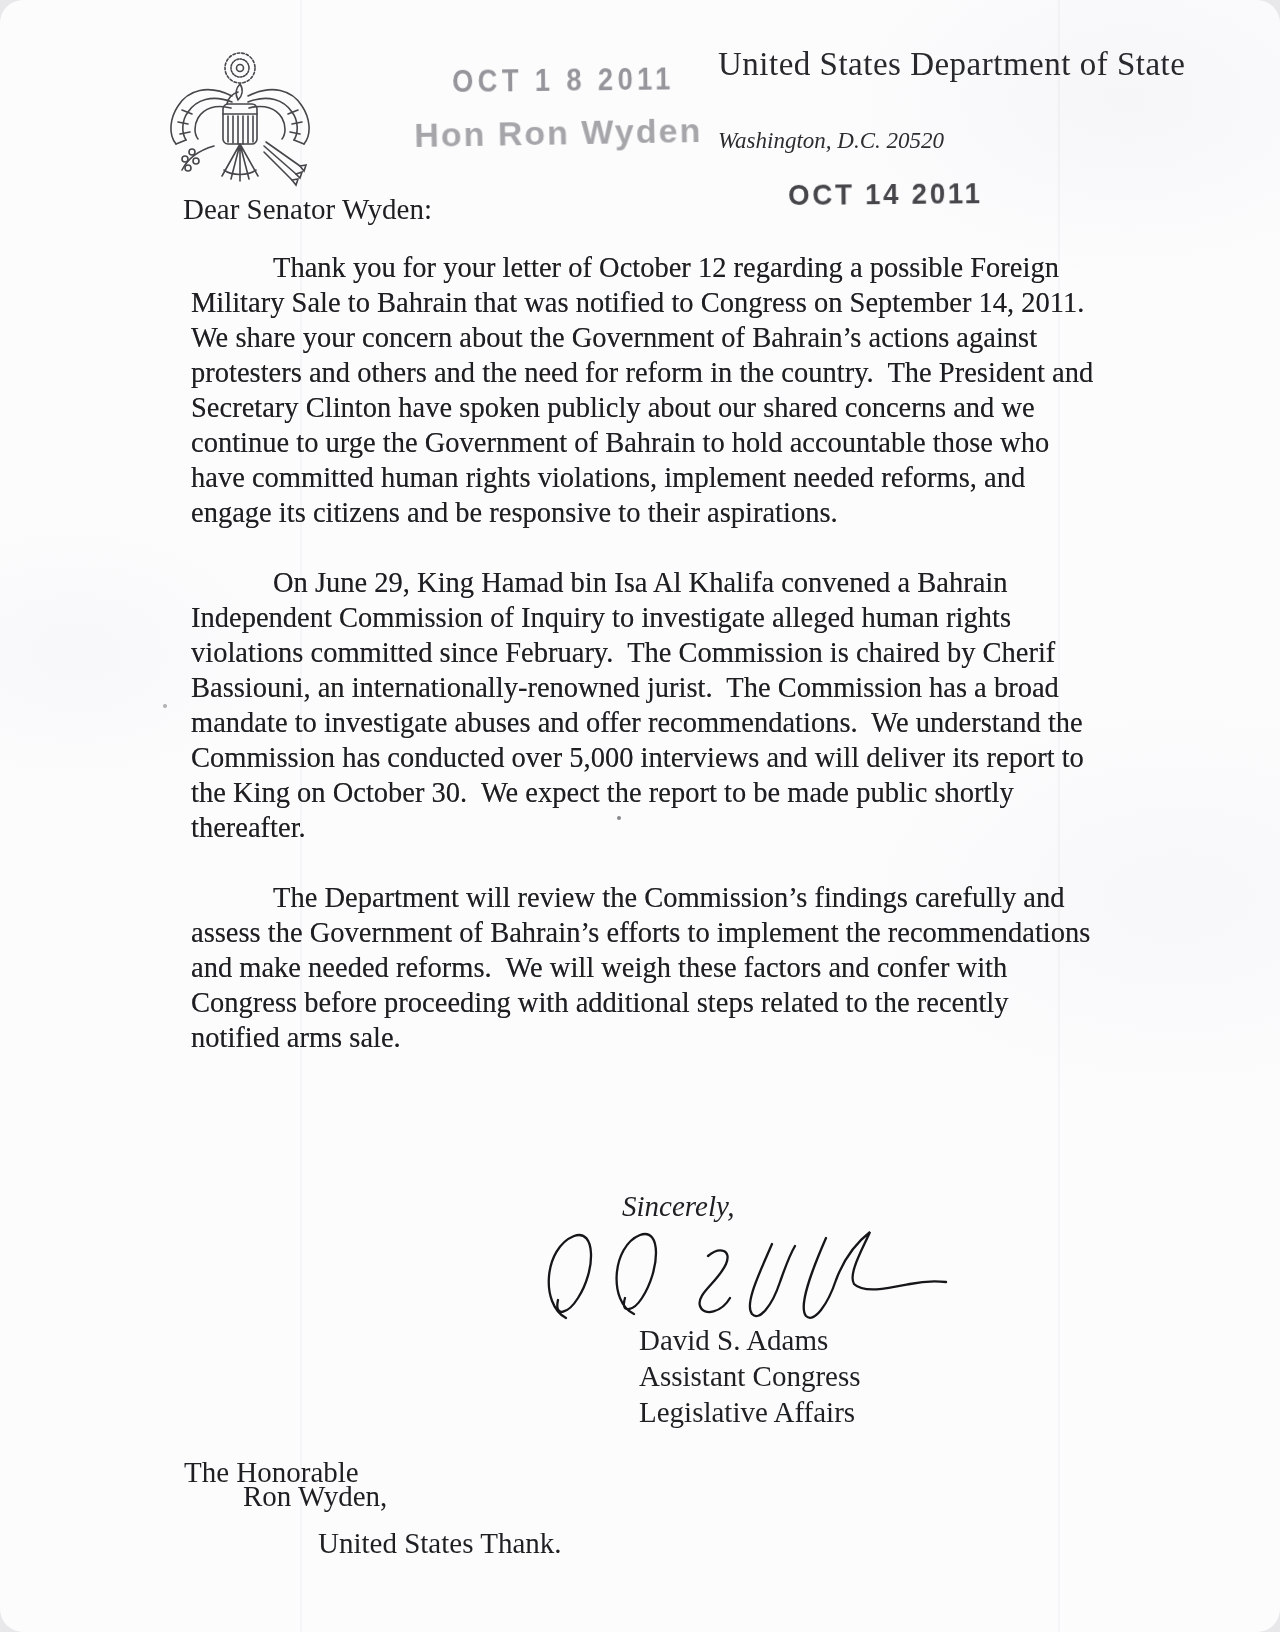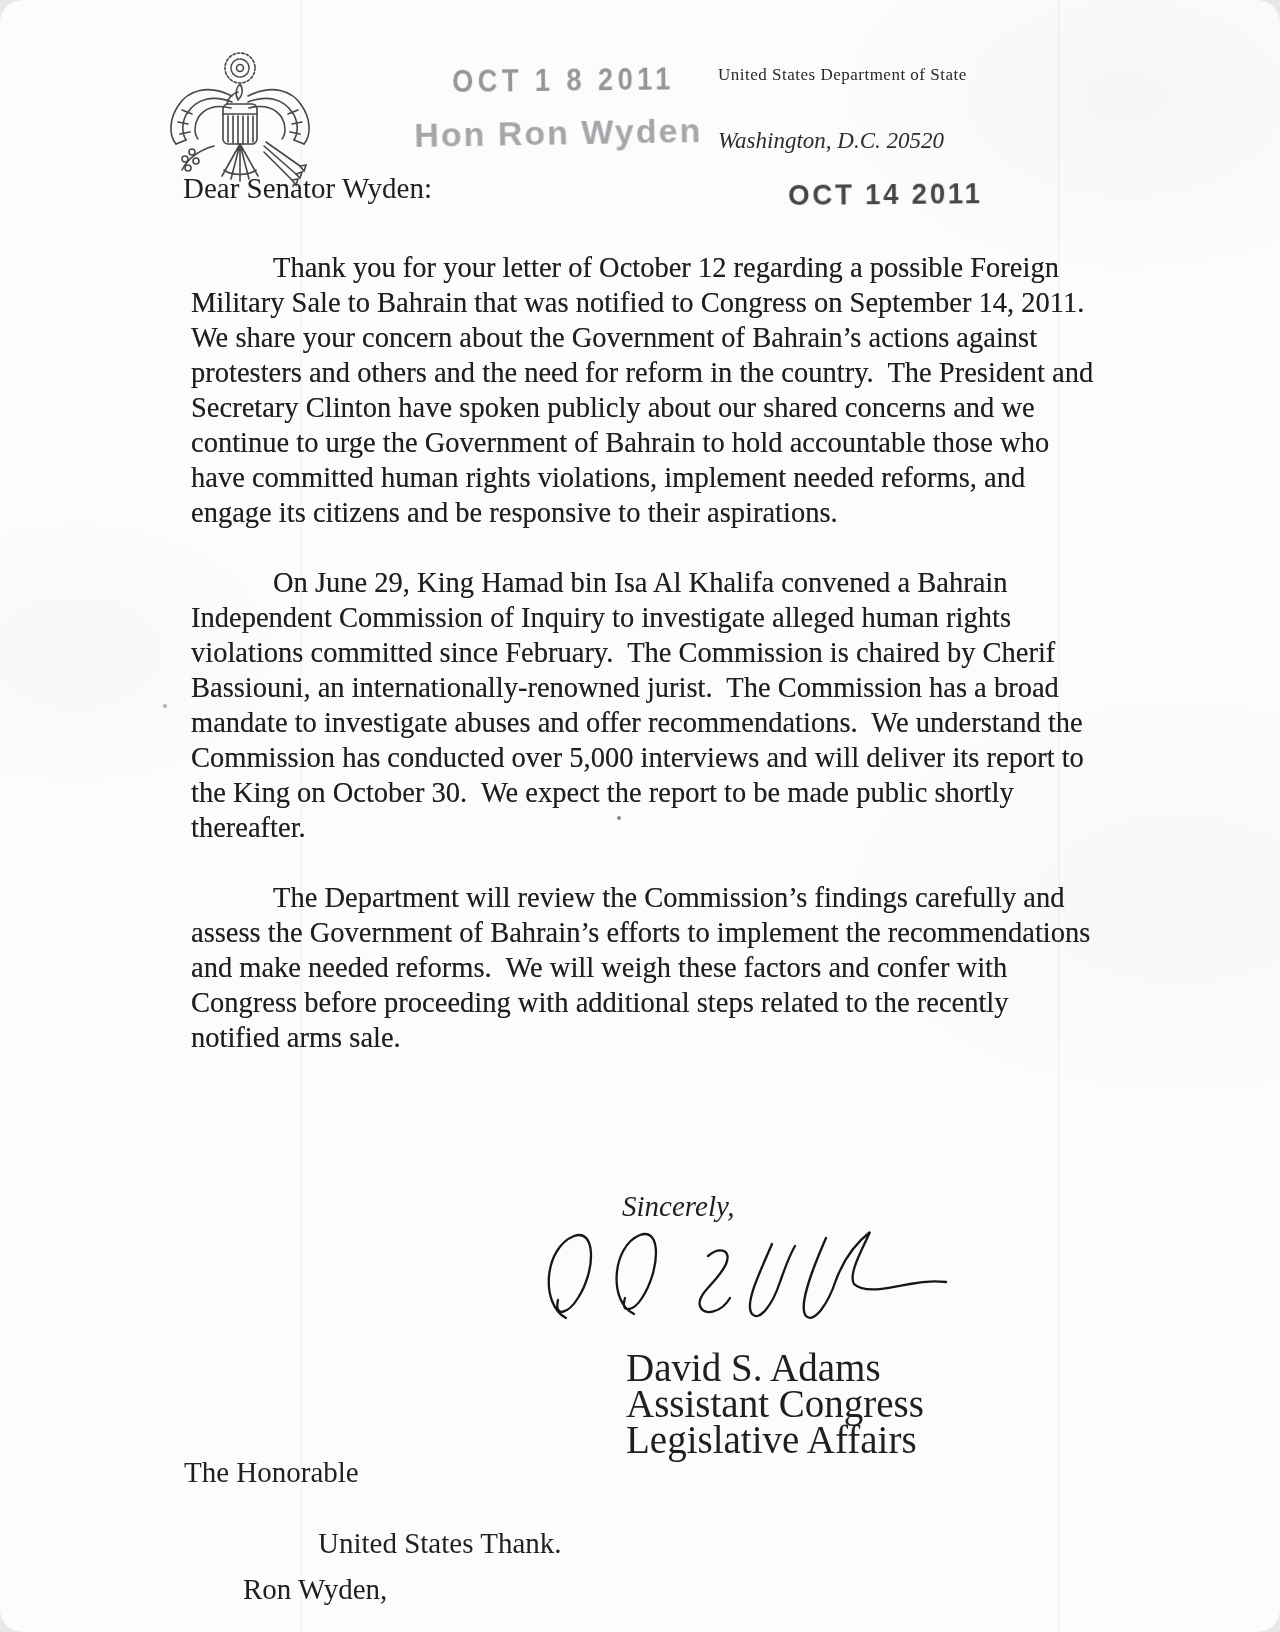--- a/index.html
+++ b/index.html
@@ -37,36 +37,36 @@
     transform-origin: left top; filter: blur(0.3px); opacity: 0.92;
   }
   .stamp-name {
     position: absolute; left: 414px; top: 116px;
     font-family: "Liberation Sans", sans-serif;
     font-weight: 700; font-size: 34px; letter-spacing: 2px;
     color: #97979c; transform: rotate(-1deg);
     transform-origin: left top; filter: blur(0.6px); opacity: 0.85;
   }
   .agency-name {
-    position: absolute; left: 718px; top: 65px;
-    font-size: 17px; letter-spacing: 0.5px; color: #28282d; font-family: Liberation Serif, serif;
+    position: absolute; left: 718px; top: 46px;
+    font-size: 33px; letter-spacing: 0.5px; color: #28282d; font-family: Liberation Serif, serif;
   }
   .agency-city {
     position: absolute; left: 718px; top: 128px;
     font-size: 23px; font-style: italic; color: #2c2c31;
   }
   .stamp-date {
     position: absolute; left: 788px; top: 178px;
     font-family: "Liberation Sans", sans-serif;
     font-weight: 700; font-size: 30px; letter-spacing: 3px;
     color: #46464b; transform: scaleX(0.92) rotate(-0.5deg);
     transform-origin: left top; filter: blur(0.2px);
   }
   .salutation {
-    position: absolute; left: 183px; top: 172px;
+    position: absolute; left: 183px; top: 193px;
     font-size: 29px;
   }
   .body-text {
     position: absolute; left: 175px; top: 250px; width: 912px;
     font-size: 28.5px; line-height: 35px;
     text-shadow: 0 0 0.5px rgba(20,20,25,0.55);
     margin-left: 16px;
   }
   .body-text p {
     margin: 0 0 35px 0;
@@ -74,26 +74,26 @@
     white-space: pre-wrap;
   }
   .closing {
     position: absolute; left: 622px; top: 1190px;
     font-size: 29px;
     font-style: italic;
   }
   .signature { position: absolute; left: 538px; top: 1222px; width: 412px; height: 108px; }
   .signature svg { width: 100%; height: 100%; }
   .signer-block {
-    position: absolute; left: 626px; top: 1322px;
-    font-size: 39px; line-height: 36px; margin-top: 28px;
+    position: absolute; left: 639px; top: 1322px;
+    font-size: 29px; line-height: 36px;
   }
   .recipient-line { position: absolute; font-size: 29px; }
   .recipient-line.l1 { left: 168px; top: 1456px; margin-left: 16px; }
-  .recipient-line.l2 { left: 243px; top: 1573px; }
+  .recipient-line.l2 { left: 243px; top: 1480px; }
   .recipient-line.l3 { left: 318px; top: 1527px; }
 
   .artifact-dot {
     position: absolute; width: 5px; height: 5px; border-radius: 50%;
     background: rgba(40,40,45,0.55);
   }
   .artifact-dot.a1 { left: 617px; top: 816px; width: 4px; height: 4px; }
   .artifact-dot.a2 { left: 163px; top: 704px; width: 4px; height: 4px; background: rgba(40,40,45,0.35); }
 </style>
 </head>

